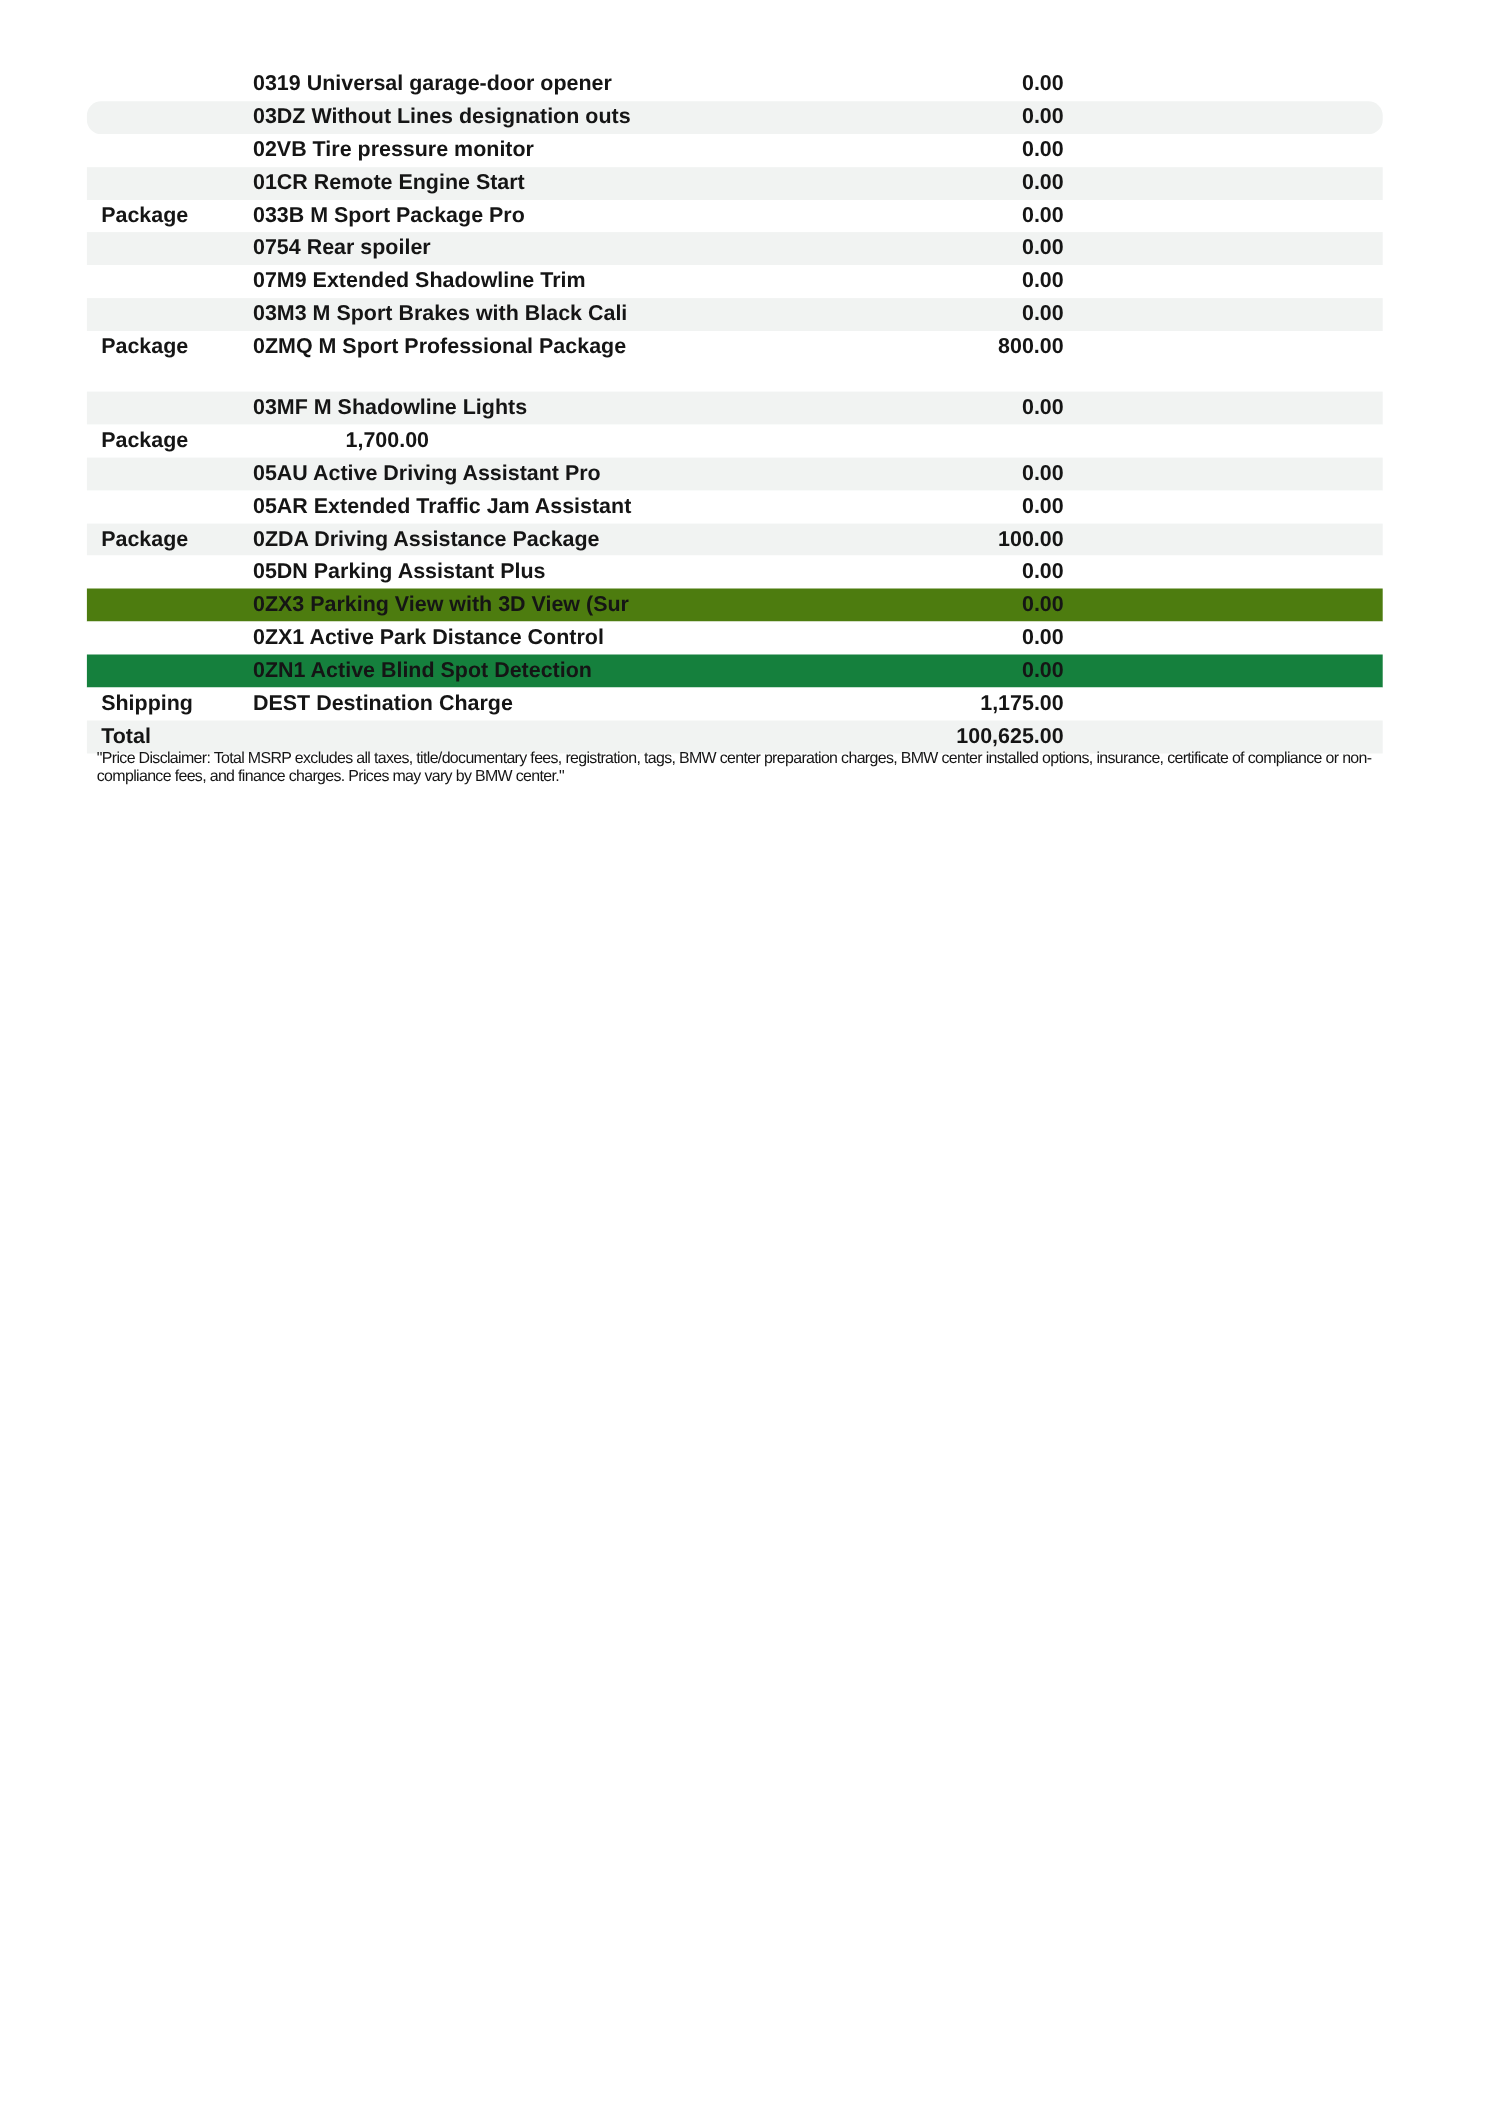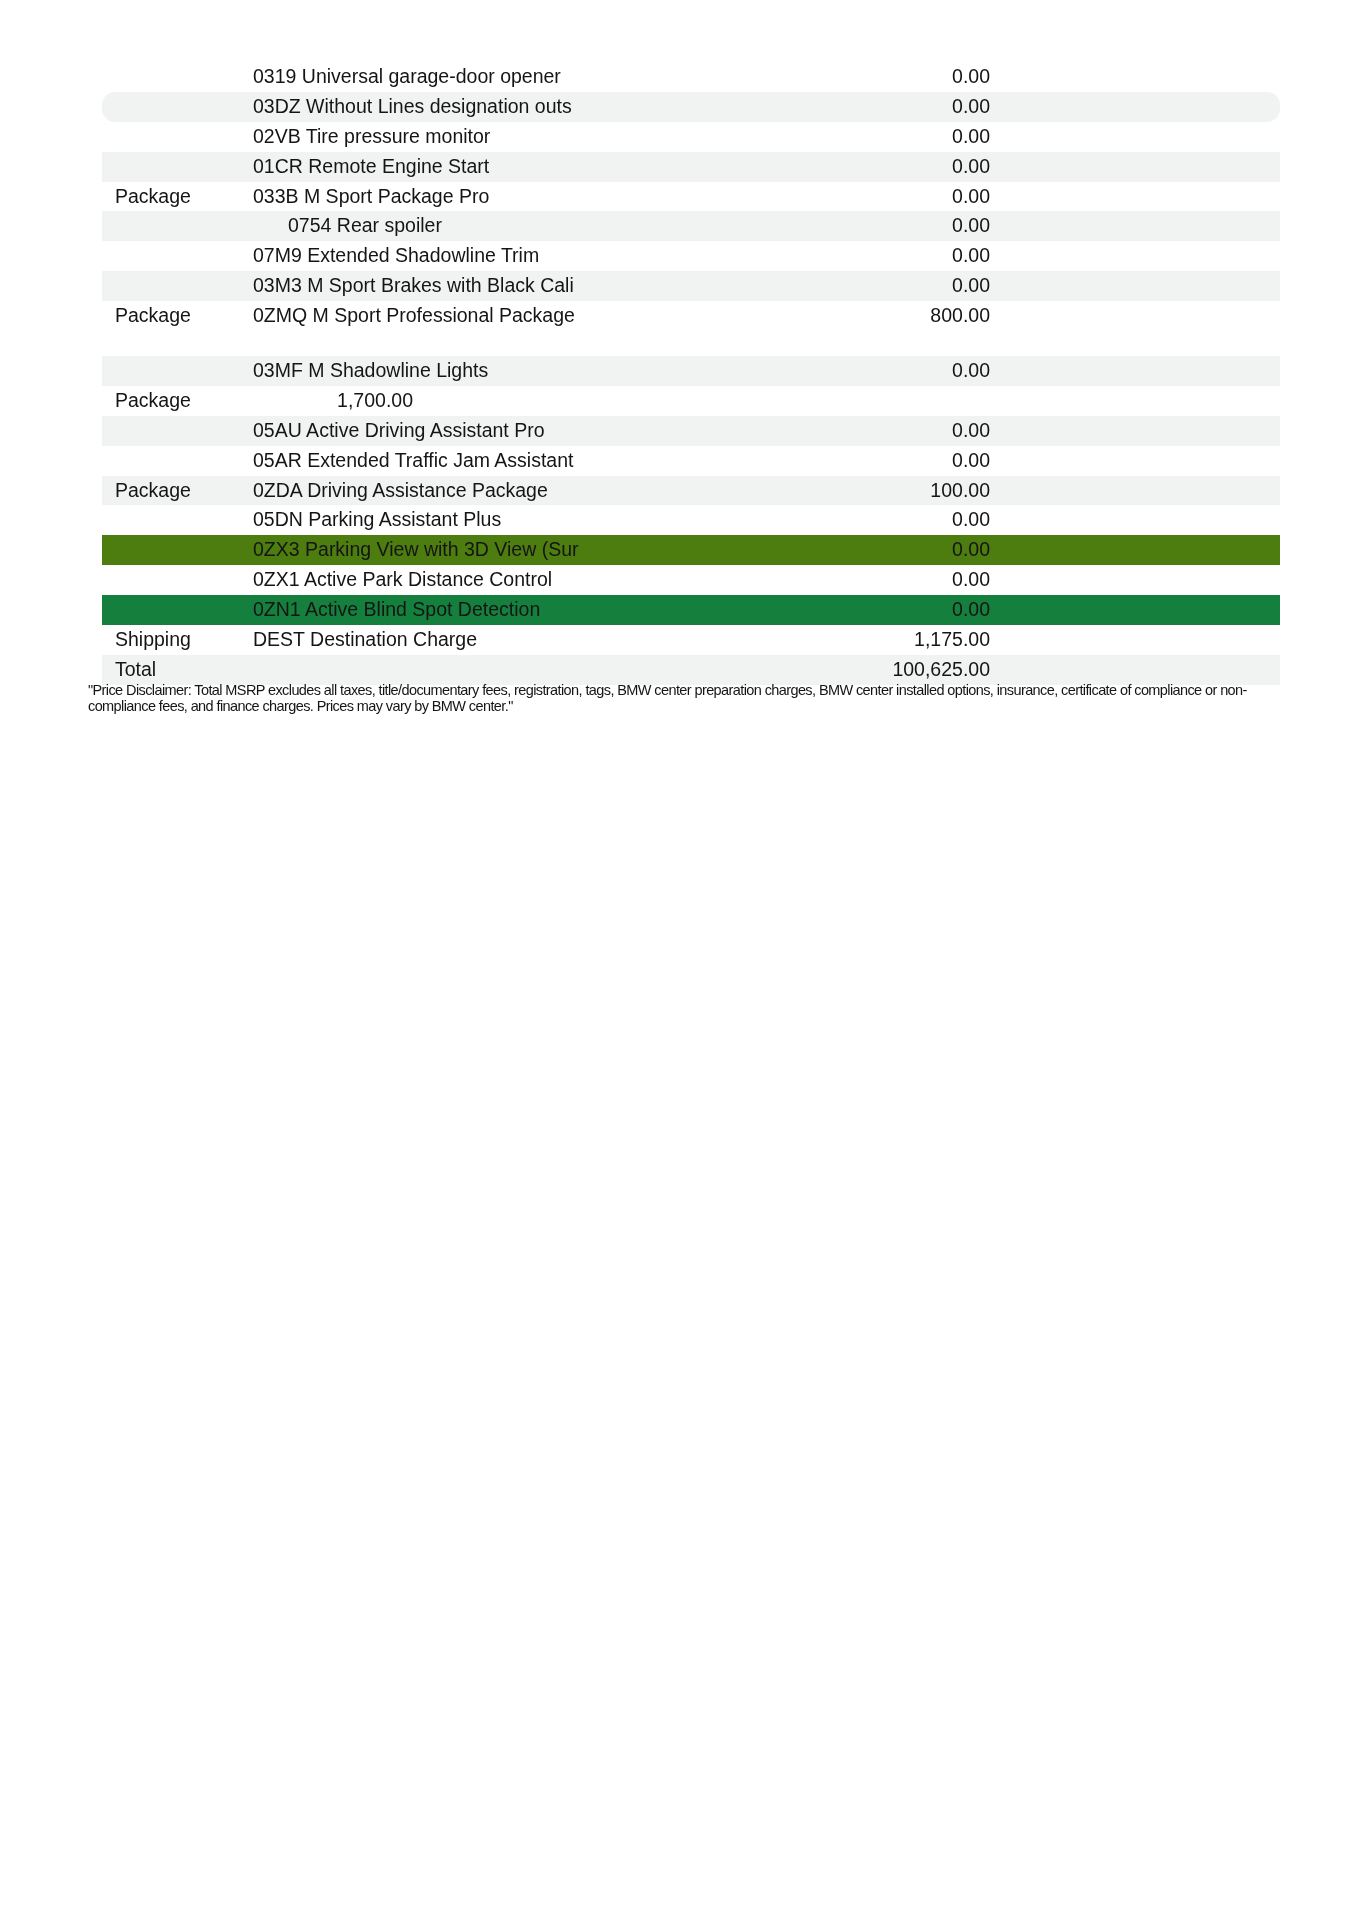--- a/index.html
+++ b/index.html
@@ -15,23 +15,24 @@
     font-family: "Liberation Sans", sans-serif;
     color: #151515;
   }
   .page {
     position: absolute;
     inset: 0;
     background: #ffffff;
   }
   .price-table {
     position: absolute;
-    left: 102px;
+    left: 79px;
     top: 62px;
     width: 1178px;
+    font-weight: bold;
   }
   .row {
     display: flex;
     align-items: center;
     height: 29.9px;
     font-size: 19.5px;
     line-height: 29.9px;
     padding-right: 290px;
     box-sizing: border-box;
     background: #ffffff;
@@ -91,21 +92,21 @@
       <div class="row stripe" style="background: rgb(241, 243, 242);">
         <div class="cell cat"></div>
         <div class="cell desc">01CR Remote Engine Start</div>
         <div class="cell price">0.00</div>
       </div>
       <div class="row">
         <div class="cell cat">Package</div>
         <div class="cell desc">033B M Sport Package Pro</div>
         <div class="cell price">0.00</div>
       </div>
-      <div class="row stripe" style="background: rgb(241, 243, 242); gap: 35px;">
+      <div class="row stripe" style="background: rgb(241, 243, 242);">
         <div class="cell cat"></div>
         <div class="cell desc">0754 Rear spoiler</div>
         <div class="cell price">0.00</div>
       </div>
       <div class="row">
         <div class="cell cat"></div>
         <div class="cell desc">07M9 Extended Shadowline Trim</div>
         <div class="cell price">0.00</div>
       </div>
       <div class="row stripe" style="background: rgb(241, 243, 242);">

